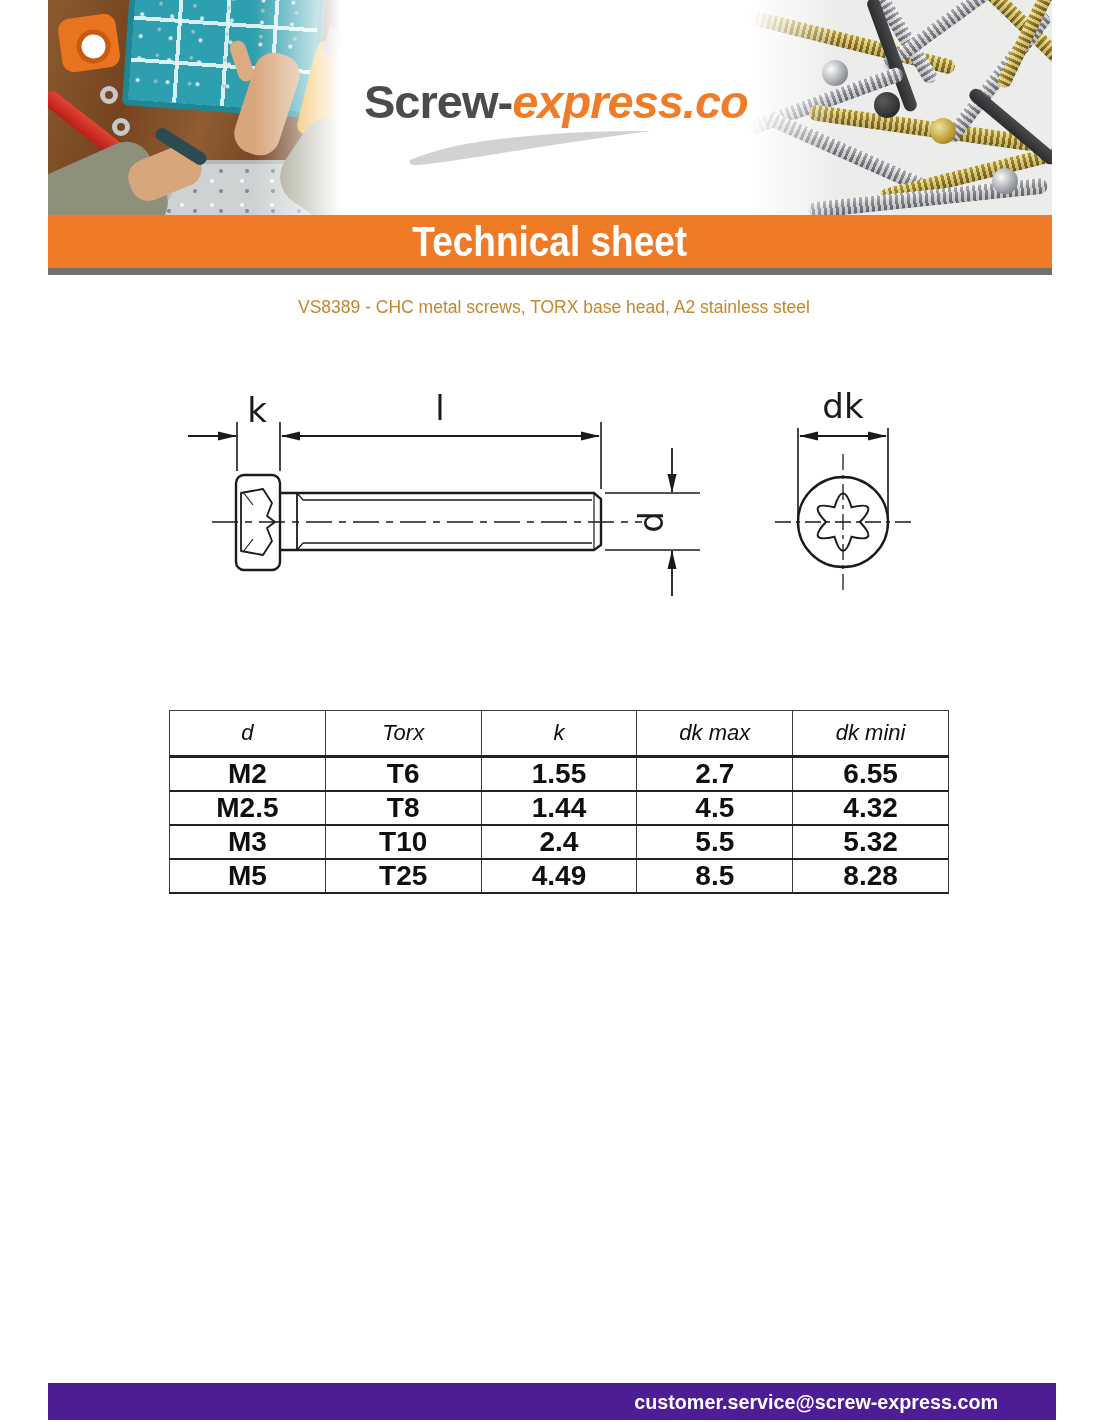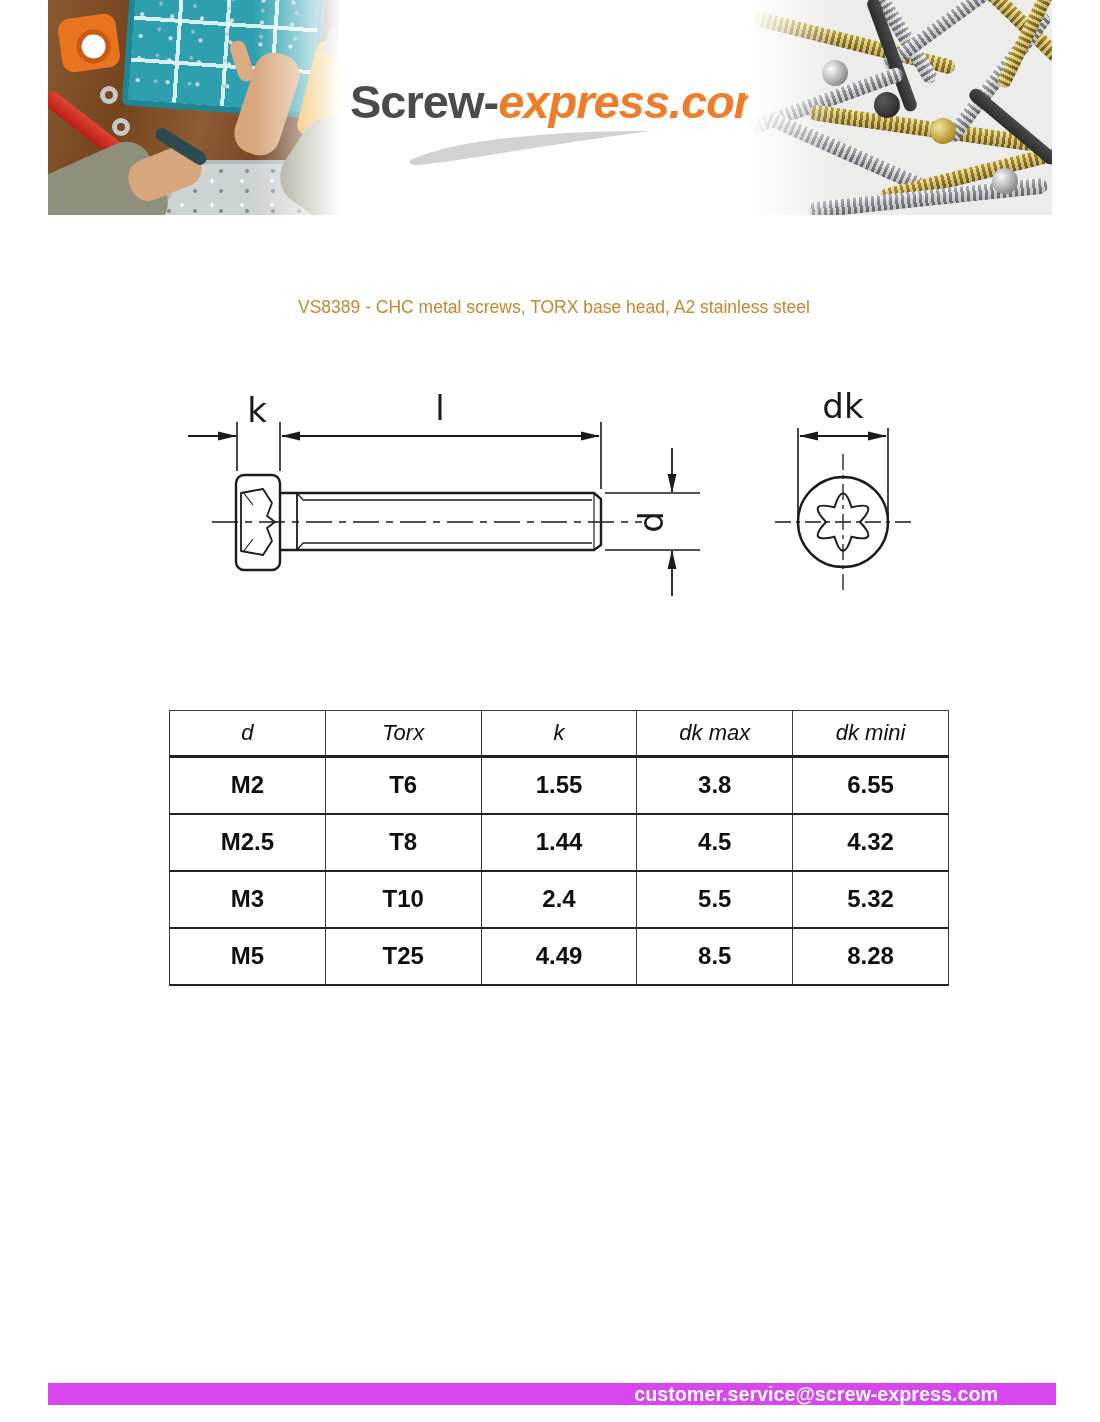--- a/index.html
+++ b/index.html
@@ -60,44 +60,44 @@
       linear-gradient(180deg,#e7d46e,#a98b25 55%,#79601b); }
   .sc-dark { background:linear-gradient(180deg,#4a4a4c,#2c2c2e); }
   .sch { position:absolute; width:26px; height:26px; border-radius:50%;
       background:radial-gradient(circle at 35% 35%, #fafafa, #9b9ea3 60%, #5f6267); }
   .sch-b { background:radial-gradient(circle at 35% 35%, #efe2a0, #bb9c33 60%, #77601c); }
   .sch-d { background:radial-gradient(circle at 35% 35%, #5a5a5c, #2e2e30 70%); }
 
   
   .brand { position:absolute; left:350px; top:0; width:400px; height:215px; }
   .brand-text { position:absolute; left:0; top:74px; width:400px; text-align:center; font-size:47px; font-weight:bold; letter-spacing:-1px; white-space:nowrap; }
-  .brand-gray { color:#4b4b4d; }
+  .brand-gray { color:#4b4b4d;margin-left:14px; }
   .brand-orange { color:#f07c28; font-style:italic; }
   .swoosh { position:absolute; left:38px; top:126px; }
 
   
   .banner { position:absolute; left:48px; top:215px; width:1004px; height:60px; background:#ef7b27; border-bottom:7px solid #6e6f71;
     display:flex; align-items:center; justify-content:center; }
   .banner-title { color:#ffffff; font-size:43px; font-weight:bold; transform:scaleX(.86); letter-spacing:0; }
 
   
   .subtitle { position:absolute; left:0; top:297px; width:1100px; text-align:center; color:#c5862d; font-size:17.5px;padding-left:8px; }
 
   
   .drawing { position:absolute; left:0; top:370px; width:1100px; height:260px; }
 
   
   .spec-table { position:absolute; left:169px; top:710px; width:780px; border-collapse:collapse; table-layout:fixed; }
   .spec-table th, .spec-table td { border:1px solid #3a3a3a; text-align:center; color:#0f0f0f; }
   .spec-table th { height:46px; font-size:22px; font-style:italic; font-weight:normal; border-bottom:3px solid #222; }
-  .spec-table td { height:57px; font-size:24px; font-weight:bold; border-bottom:2px solid #222; }
+  .spec-table td { height:34px; font-size:28px; font-weight:bold; border-bottom:2px solid #222; }
   .spec-table tr.last td { border-bottom:2px solid #222; }
 
   
-  .footer { position:absolute; left:48px; top:1383px; width:1008px; height:22px; background:#d946ef;
+  .footer { position:absolute; left:48px; top:1383px; width:1008px; height:37px; background:#4c1d95;
     display:flex; align-items:center; justify-content:flex-end; padding-right:58px; }
   .footer-email { color:#ffffff; font-size:21px; font-weight:bold; transform:scaleX(.94); transform-origin:right center; }
 </style>
 </head>
 <body>
 
 <div class="page">
 
   <div class="header">
 
@@ -146,20 +146,23 @@
       <div class="sc sc-sil" style="left:60px;  top:190px; width:240px; height:16px; transform:rotate(-6deg);"></div>
       <div class="sc sc-brass" style="left:220px; top:26px;  width:120px; height:14px; transform:rotate(-64deg);"></div>
       <div class="sch" style="left:74px;  top:60px;"></div>
       <div class="sch sch-b" style="left:182px; top:118px;"></div>
       <div class="sch sch-d" style="left:126px; top:92px;"></div>
       <div class="sch" style="left:244px; top:168px;"></div>
       <div class="fade-l"></div>
     </div>
   </div>
 
+  <div class="banner">
+    <div class="banner-title">Technical sheet</div>
+  </div>
 
   <div class="subtitle">VS8389 - CHC metal screws, TORX base head, A2 stainless steel</div>
 
   <div class="drawing">
     <svg width="1100" height="260" viewBox="0 0 1100 260" fill="none" stroke="#1b1b1b" stroke-width="2">
 
       <g>
 
         <path d="M188,66 H236" stroke-width="1.8"></path>
         <polygon points="237,66 218,61.5 218,70.5" fill="#1b1b1b" stroke="none"></polygon>
@@ -213,21 +216,21 @@
         <th>k</th>
         <th>dk max</th>
         <th>dk mini</th>
       </tr>
     </thead>
     <tbody>
       <tr>
         <td>M2</td>
         <td>T6</td>
         <td>1.55</td>
-        <td>3.8</td>
+        <td>2.7</td>
         <td>6.55</td>
       </tr>
       <tr>
         <td>M2.5</td>
         <td>T8</td>
         <td>1.44</td>
         <td>4.5</td>
         <td>4.32</td>
       </tr>
       <tr>

